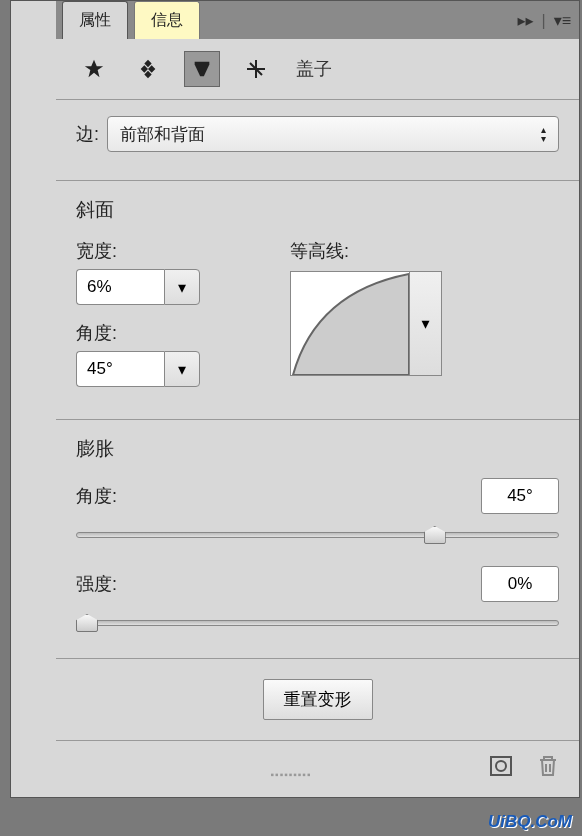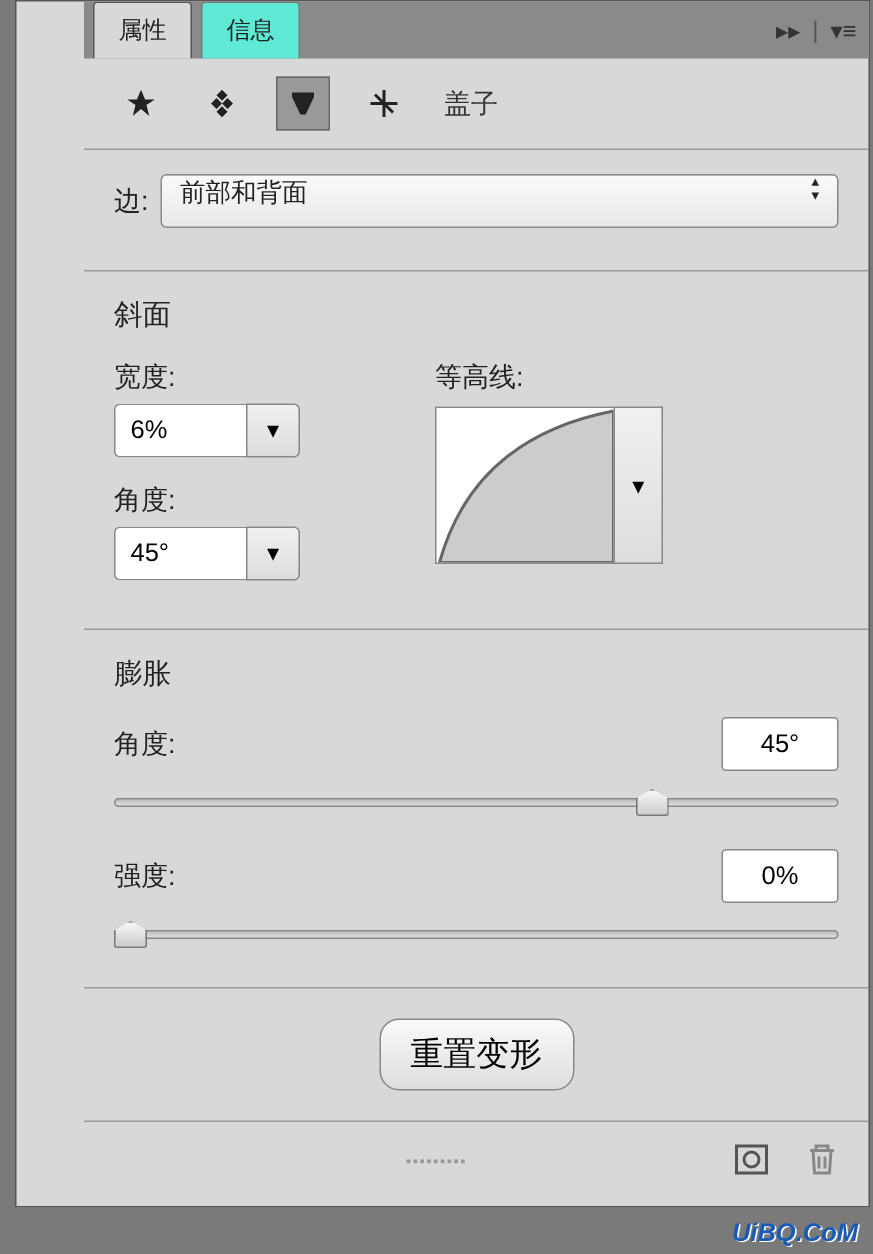--- a/index.html
+++ b/index.html
@@ -1,50 +1,50 @@
 <!DOCTYPE html>
 <html><head>
   <meta charset="utf-8">
   <style>
     * { box-sizing: border-box; margin: 0; padding: 0; font-family: "Hiragino Sans GB", "Microsoft YaHei", sans-serif; }
     body { width: 582px; height: 836px; background: #7a7a7a; }
     .panel { width: 570px; margin-left: 10px; background: #d8d8d8; border: 1px solid #555; padding-left: 45px; }
     .tab-bar { height: 38px; background: #8a8a8a; display: flex; align-items: flex-end; position: relative; }
     .tab { padding: 8px 16px; font-size: 16px; color: #222; background: #d8d8d8; border: 1px solid #555; border-bottom: none; border-radius: 3px 3px 0 0; margin-left: 6px; cursor: pointer; }
-    .tab.inactive { background: #5eead4; border-color: #777; }
+    .tab.inactive { background: #fef9c3; border-color: #777; }
     .tab-controls { position: absolute; right: 8px; top: 10px; display: flex; gap: 8px; align-items: center; }
     .tab-icon { font-size: 16px; color: #333; cursor: pointer; }
     .toolbar { display: flex; align-items: center; gap: 18px; padding: 12px 20px; }
     .tool-icon { width: 36px; height: 36px; display: flex; align-items: center; justify-content: center; font-size: 22px; color: #222; cursor: pointer; }
     .tool-icon.active { background: #999; border: 1px solid #666; }
     .tool-label { font-size: 18px; color: #333; margin-left: 4px; }
     .divider { height: 1px; background: #999; margin: 0 0; }
     .section { padding: 16px 20px; }
     .row { display: flex; align-items: center; gap: 8px; margin-bottom: 12px; }
     .label { font-size: 18px; color: #222; }
-    .select { flex: 1; height: 36px; background: linear-gradient(#fafafa, #e8e8e8); border: 1px solid #888; border-radius: 4px; display: flex; justify-content: space-between; padding: 0 12px; font-size: 17px; color: #222; cursor: pointer; }
+    .select { flex: 1; height: 36px; background: linear-gradient(#fafafa, #e8e8e8); border: 1px solid #888; border-radius: 4px; display: flex; align-items: center; justify-content: space-between; padding: 0 12px; font-size: 17px; color: #222; cursor: pointer; }
     .select-arrows { display: flex; flex-direction: column; font-size: 10px; line-height: 9px; }
     .section-title { font-size: 19px; color: #222; margin-bottom: 16px; }
     .field-group { display: flex; flex-direction: column; gap: 6px; margin-bottom: 16px; }
     .input-combo { display: flex; }
     .text-input { width: 88px; height: 36px; background: #fff; border: 1px solid #888; border-right: none; border-radius: 4px 0 0 4px; padding: 0 10px; font-size: 17px; }
     .dropdown-btn { width: 36px; height: 36px; background: linear-gradient(#f0f0f0, #ddd); border: 1px solid #888; border-radius: 0 4px 4px 0; display: flex; align-items: center; justify-content: center; cursor: pointer; }
     .bevel-layout { display: flex; gap: 90px; }
     .bevel-left { flex: 0 0 auto; }
     .bevel-right { flex: 0 0 auto; }
     .contour { display: flex; margin-top: 8px; }
     .contour-preview { width: 120px; height: 105px; background: #fff; border: 1px solid #888; position: relative; overflow: hidden; }
     .contour-btn { width: 32px; height: 105px; background: linear-gradient(#f0f0f0, #ddd); border: 1px solid #888; border-left: none; display: flex; align-items: center; justify-content: center; cursor: pointer; }
     .inflate-row { display: flex; justify-content: space-between; align-items: center; margin-bottom: 8px; }
     .value-input { width: 78px; height: 36px; background: #fff; border: 1px solid #888; border-radius: 3px; padding: 0 8px; font-size: 17px; text-align: center; }
     .slider { position: relative; height: 24px; margin-bottom: 8px; }
     .slider-track { position: absolute; top: 10px; left: 0; right: 0; height: 6px; background: linear-gradient(#bbb, #e0e0e0); border: 1px solid #888; border-radius: 3px; }
     .slider-thumb { position: absolute; top: 4px; width: 22px; height: 18px; background: linear-gradient(#f8f8f8, #ccc); border: 1px solid #777; clip-path: polygon(0 35%, 50% 0, 100% 35%, 100% 100%, 0 100%); border-radius: 2px; cursor: pointer; }
     .reset-row { display: flex; justify-content: center; padding: 20px 0; }
-    .reset-btn { padding: 8px 20px; font-size: 22px; background: linear-gradient(#fafafa, #ddd); border: 1px solid #888; border-radius: 13px; cursor: pointer; }
+    .reset-btn { padding: 8px 20px; font-size: 17px; background: linear-gradient(#fafafa, #ddd); border: 1px solid #888; border-radius: 2px; cursor: pointer; }
     .footer { height: 56px; display: flex; align-items: center; justify-content: flex-end; padding: 0 20px; gap: 24px; }
     .footer-icon { font-size: 22px; color: #555; cursor: pointer; }
     .watermark { position: absolute; bottom: 4px; right: 10px; font-size: 17px; font-style: italic; font-weight: bold; color: #1a5bb8; text-shadow: 1px 1px 0 #fff; }
     .grip { position: absolute; bottom: 56px; left: 50%; transform: translateX(-50%); color: #999; letter-spacing: 1px; font-size: 10px; }
     .curve-path { fill: #ccc; stroke: #666; stroke-width: 2; }
   </style>
 </head>
 <body>
 
 <div class="panel">

